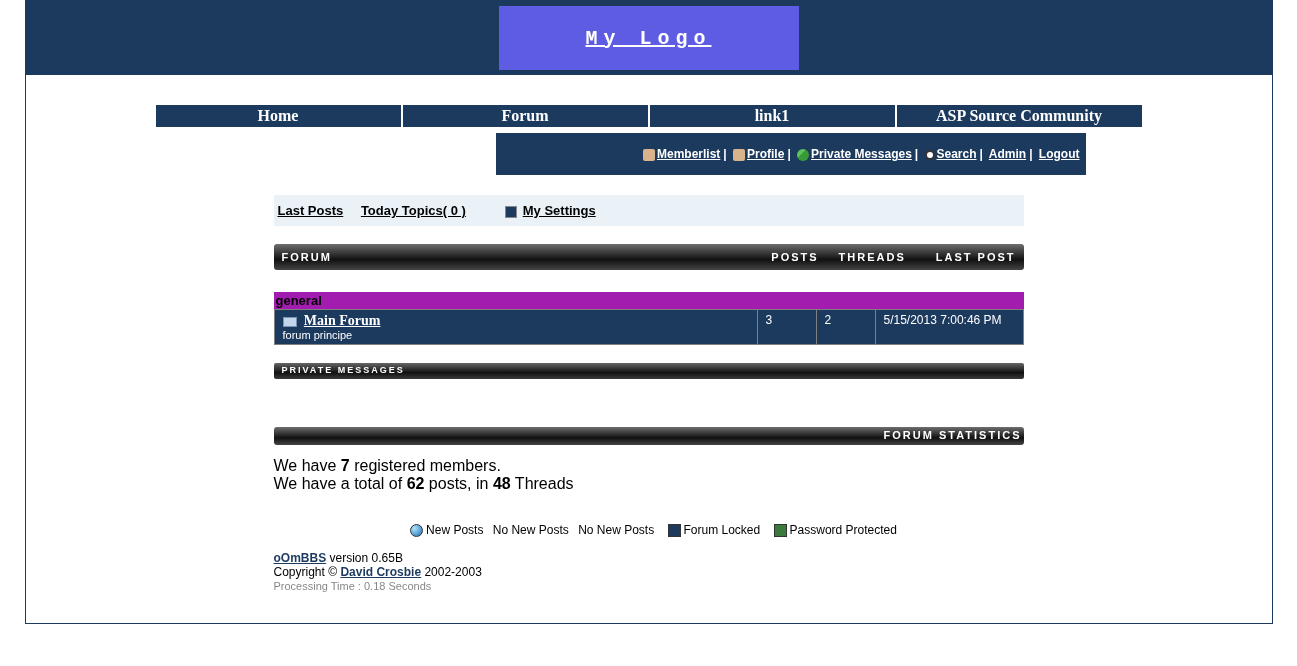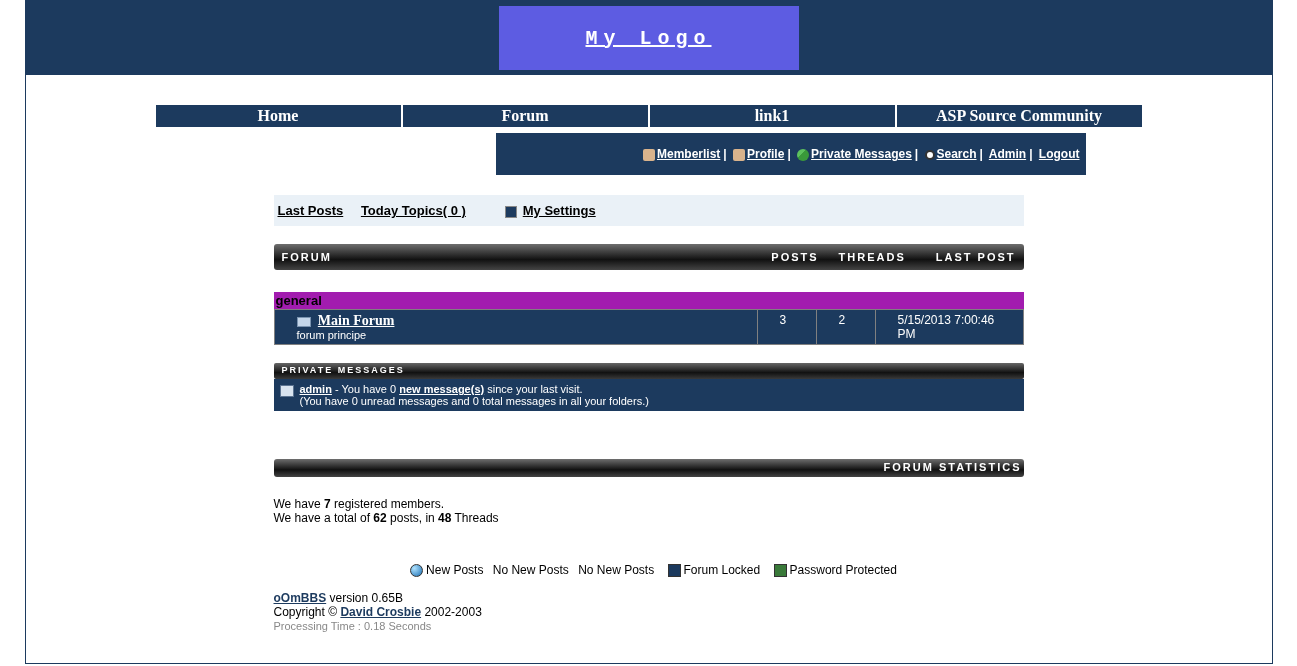--- a/index.html
+++ b/index.html
@@ -18,30 +18,30 @@
 .content{width:750px;margin:20px auto 0}
 .quickrow{background:#eaf1f7;padding:8px 4px;font-size:13px;font-weight:bold}
 .quickrow a{color:#000;text-decoration:underline;margin-right:14px}
 .quickrow .gap{display:inline-block;width:18px}
 .settings-icn{display:inline-block;width:12px;height:12px;background:#1c3a5e;border:1px solid #888;vertical-align:middle;margin-right:2px}
 .bar-header{height:26px;background:linear-gradient(to bottom,#6e6e6e 0%,#111 60%,#444 100%);color:#fff;font-family:'Arial Narrow',sans-serif;letter-spacing:2px;font-size:11px;font-weight:bold;display:flex;align-items:center;padding:0 8px;margin-top:18px;border-radius:3px}
 .bar-header .lbl-forum{flex:1}
 .bar-header .lbl{margin-left:20px}
 .cat-head{background:#a21caf;color:#000;font-weight:bold;font-size:13px;padding:1px 2px;margin-top:22px}
 .forum-table{width:100%;border-collapse:separate;border-spacing:1px;background:#808080}
-.forum-table td{background:#1c3a5e;color:#fff;vertical-align:top;padding:3px 22px;font-size:12px}
+.forum-table td{background:#1c3a5e;color:#fff;vertical-align:top;padding:3px 8px;font-size:12px}
 .forum-name a{color:#fff;font-weight:bold;text-decoration:underline;font-family:Georgia,serif;font-size:14px}
 .forum-desc{font-size:11px}
 .folder-icn{display:inline-block;width:14px;height:10px;background:#c4d6ea;border:1px solid #7a93b0;vertical-align:middle;margin-right:4px}
 .pm-head{height:16px;background:linear-gradient(to bottom,#666 0%,#111 60%,#3a3a3a 100%);color:#fff;font-size:9px;letter-spacing:2px;font-family:'Arial Narrow',sans-serif;font-weight:bold;padding:2px 8px;margin-top:18px;border-radius:2px}
 .pm-body{background:#1c3a5e;color:#fff;font-size:11px;padding:4px 6px 4px 26px;position:relative}
 .pm-body a{color:#fff;text-decoration:underline;font-weight:bold}
 .pm-icn{position:absolute;left:6px;top:6px;width:14px;height:12px;background:#d8e3ef;border:1px solid #5b7391}
 .stats-head{height:18px;background:linear-gradient(to bottom,#6e6e6e 0%,#111 60%,#444 100%);color:#fff;font-size:11px;letter-spacing:2px;text-align:right;font-family:'Arial Narrow',sans-serif;font-weight:bold;padding:2px;margin-top:48px;border-radius:3px}
-.stats-body{font-size:12px;padding:20px 0}
+.stats-body{font-size:16px;padding:12px 0}
 .legend{text-align:center;font-size:12px;margin-top:18px}
 .lg-icn{display:inline-block;width:13px;height:13px;vertical-align:middle;margin:0 3px 0 10px;border:1px solid #333}
 .lg-globe{background:radial-gradient(circle at 30% 30%,#aee2ff,#1c6fb3);border-radius:50%}
 .lg-lock{background:#1c3a5e}
 .lg-pw{background:#3a7a3a}
 .footer{text-align:left;font-size:12px;margin-top:14px}
 .footer a{color:#1c3a5e;font-weight:bold;text-decoration:underline}
 .proc{color:#888;font-size:11px}
 .ui-person{background:#d9b38c;border-radius:2px}
 .ui-search{background:#fff;border-radius:50%;border:2px solid #333;width:10px;height:10px}
@@ -106,25 +106,20 @@
             <div class="forum-desc">forum principe</div>
           </td>
           <td style="width:58px">3</td>
           <td style="width:58px">2</td>
           <td>5/15/2013 7:00:46 PM</td>
         </tr>
       </tbody>
         </table>
 
       <div class="pm-head">PRIVATE MESSAGES</div>
-      <div class="pm-body">
-        <span class="pm-icn"></span>
-        <a>admin</a><span> - You have 0 </span><a>new message(s)</a><span> since your last visit.</span><br>
-        <span>(You have 0 unread messages and 0 total messages in all your folders.)</span>
-      </div>
 
       <div class="stats-head">FORUM STATISTICS</div>
       <div class="stats-body">
         <span>We have </span><b>7</b><span> registered members.</span><br>
         <span>We have a total of </span><b>62</b><span> posts, in </span><b>48</b><span> Threads</span>
       </div>
 
       <div class="legend">
         <span class="lg-icn lg-globe"></span><span>New Posts</span>
         <span style="margin-left:6px">No New Posts</span>

